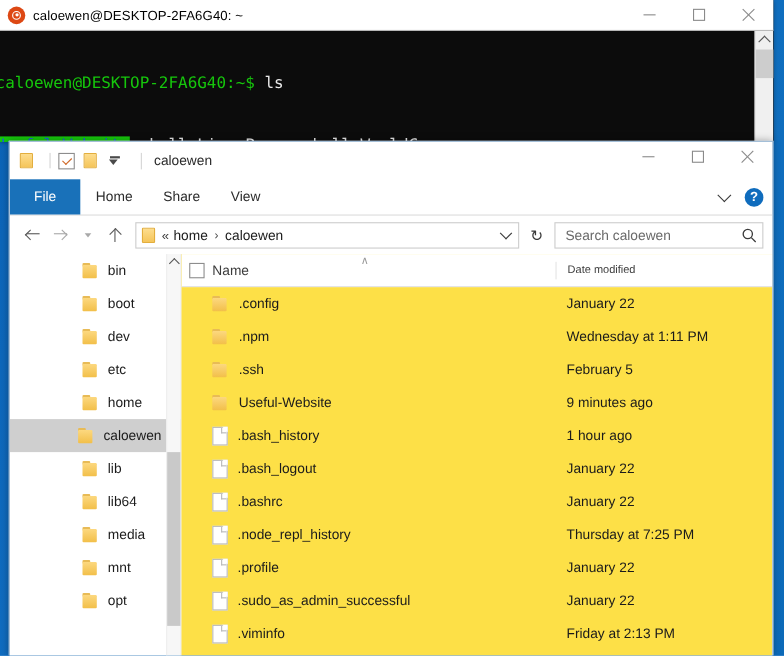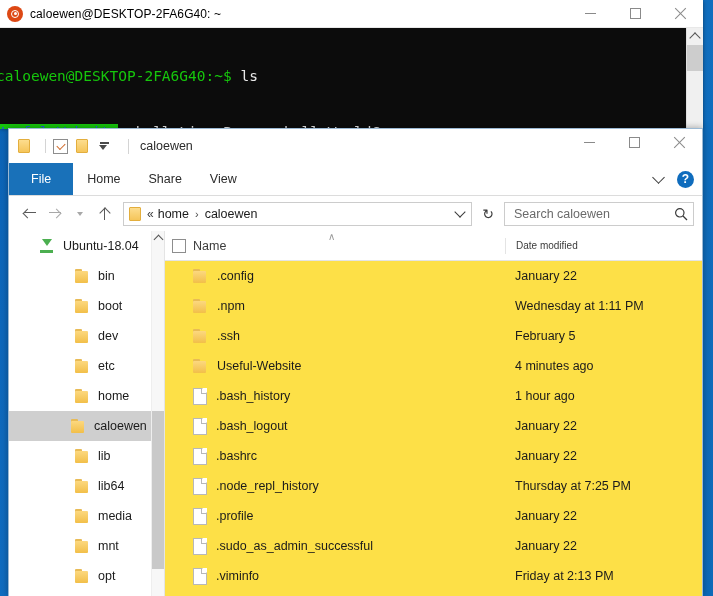--- a/index.html
+++ b/index.html
@@ -447,28 +447,20 @@
             <circle cx="5.8" cy="5.8" r="4.2" fill="none" stroke="#3a3a3a" stroke-width="1.2"></circle>
             <line x1="9" y1="9" x2="13" y2="13" stroke="#3a3a3a" stroke-width="1.2"></line>
           </svg>
         </span>
       </div>
     </div>
 
     <div class="exp-content">
 
       <div class="nav-pane">
-        <div class="tree-item tree-ind-1">
-          <span class="distro-ic">
-              <i class="stem"></i>
-              <i class="arrow"></i>
-              <i class="base"></i>
-            </span>
-          <span>Ubuntu-18.04</span>
-        </div>
         <div class="tree-item tree-ind-2">
           <span class="folder-ic">
               <i class="tab"></i>
               <i class="body"></i>
             </span>
           <span>bin</span>
         </div>
         <div class="tree-item tree-ind-2">
           <span class="folder-ic">
               <i class="tab"></i>
@@ -595,21 +587,21 @@
           <div class="row-date">February 5</div>
         </div>
         <div class="row">
           <div class="row-name">
             <span class="folder-ic row-folder-ic">
                 <i class="tab"></i>
                 <i class="body"></i>
               </span>
             <span>Useful-Website</span>
           </div>
-          <div class="row-date">4 minutes ago</div>
+          <div class="row-date">9 minutes ago</div>
         </div>
         <div class="row">
           <div class="row-name">
             <span class="file-ic">
                 <i class="fold"></i>
               </span>
             <span>.bash_history</span>
           </div>
           <div class="row-date">1 hour ago</div>
         </div>

